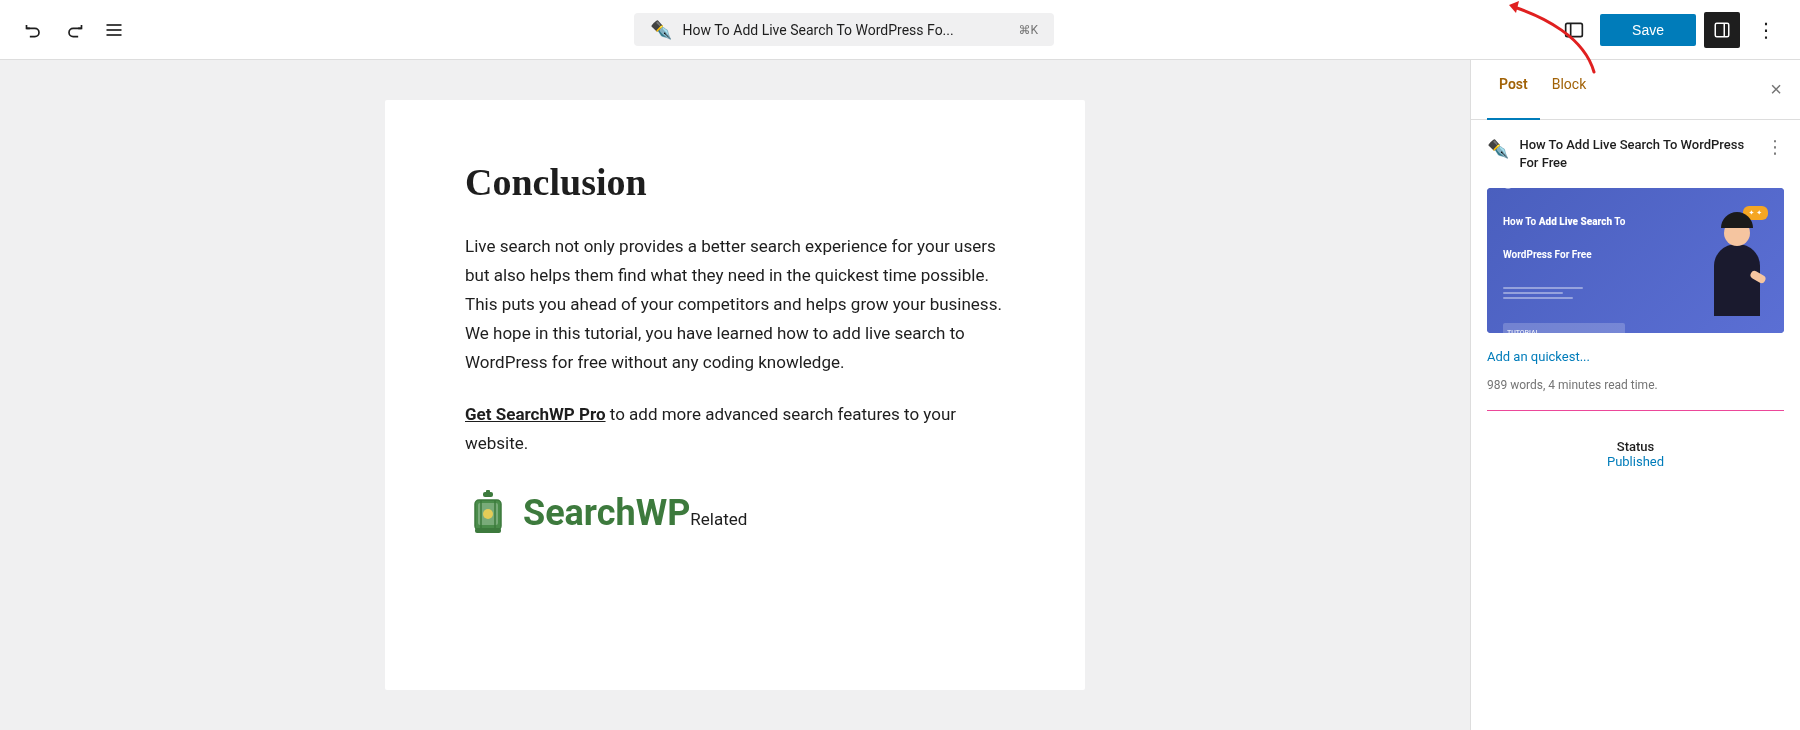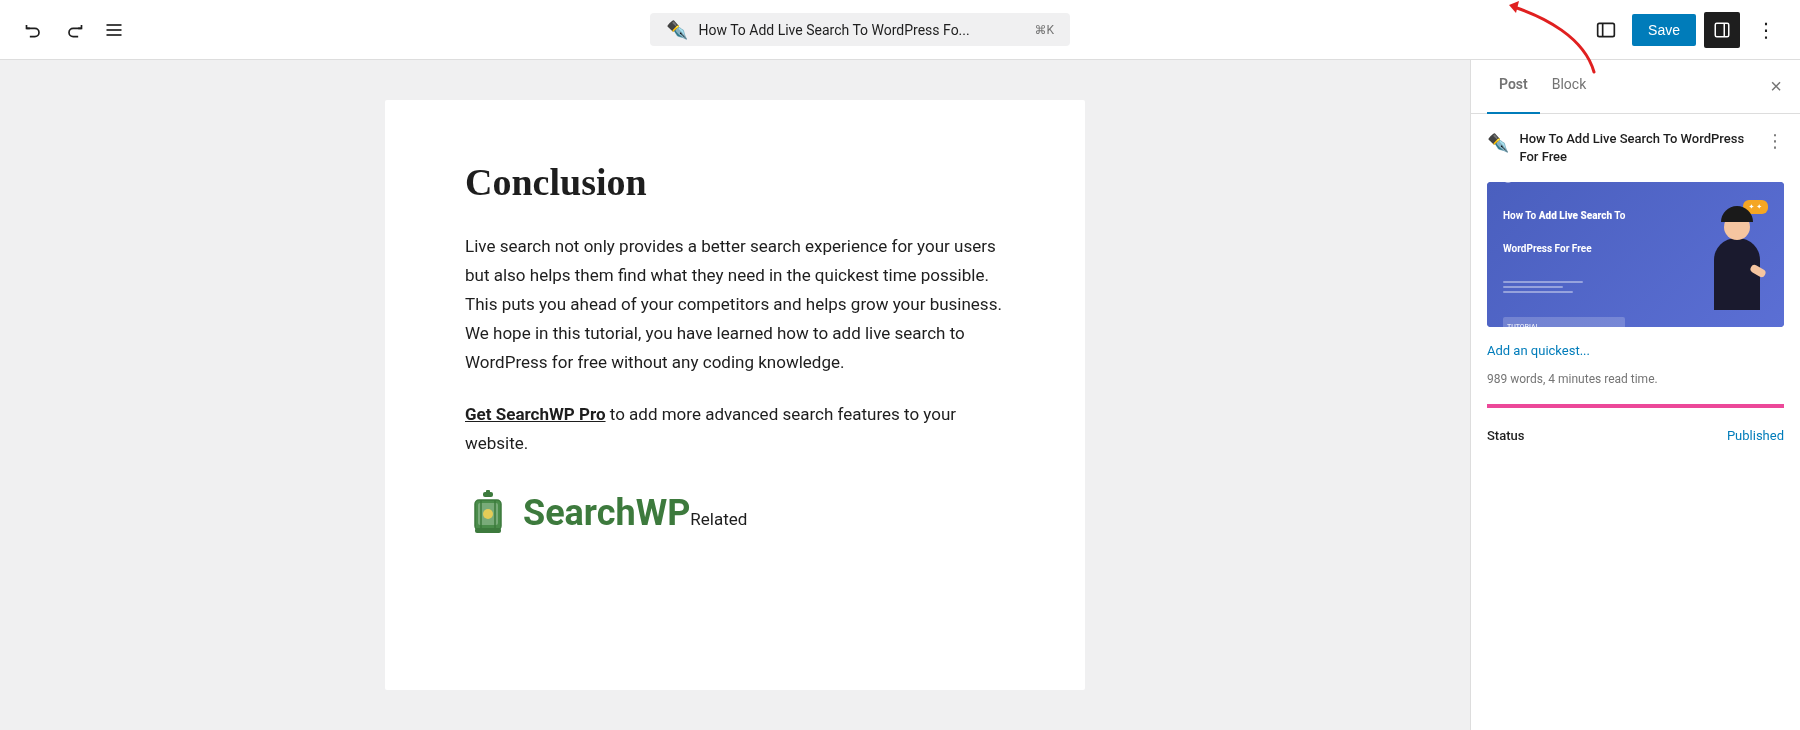--- a/index.html
+++ b/index.html
@@ -77,21 +77,21 @@
     .toolbar-right {
       display: flex;
       align-items: center;
       gap: 8px;
     }
     .btn-save {
       background: #007cba;
       color: #fff;
       border: none;
       border-radius: 2px;
-      padding: 8px 16px;
+      padding: 8px 32px;
       font-size: 14px;
       font-weight: 500;
       cursor: pointer;
     }
     .btn-icon-square {
       background: #1e1e1e;
       color: #fff;
       border: none;
       border-radius: 2px;
       width: 36px;
@@ -201,25 +201,25 @@
       flex-shrink: 0;
     }
 
     .sidebar-tabs {
       display: flex;
       border-bottom: 1px solid #ddd;
       padding: 0 16px;
       position: relative;
     }
     .sidebar-tab {
-      padding: 16px 12px 20px;
+      padding: 16px 12px 26px;
       font-size: 14px;
       font-weight: 400;
       cursor: pointer;
-      color: #737373;
+      color: #a16207;
       border-bottom: 2px solid transparent;
       margin-bottom: -1px;
     }
     .sidebar-tab.active {
       font-weight: 600;
       border-bottom: 2px solid #007cba;
     }
     .sidebar-close {
       position: absolute;
       right: 8px;
@@ -347,22 +347,23 @@
       font-size: 12px;
       color: #757575;
       margin-bottom: 16px;
       line-height: 1.5;
     }
 
     .status-row {
       display: flex;
       align-items: center;
       justify-content: space-between;
-      padding-top: 20px;
-      border-top: 4px solid #ec4899;
+      padding-top: 28px;
+      border-top: 1px solid #ec4899;
+      flex-direction: column;
     }
     .status-label {
       font-size: 13px;
       color: #1e1e1e;
       font-weight: 500;
     }
     .status-value {
       font-size: 13px;
       color: #007cba;
       cursor: pointer;

